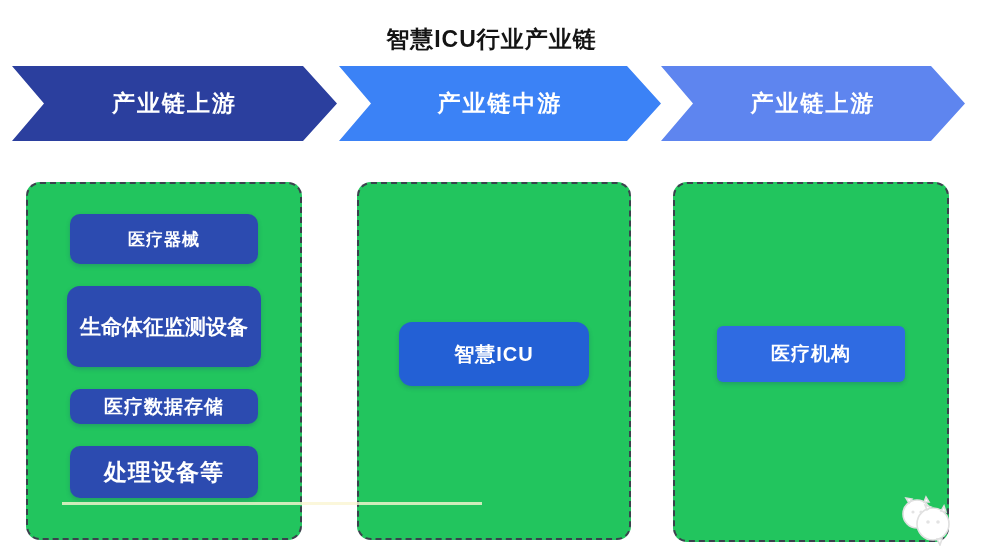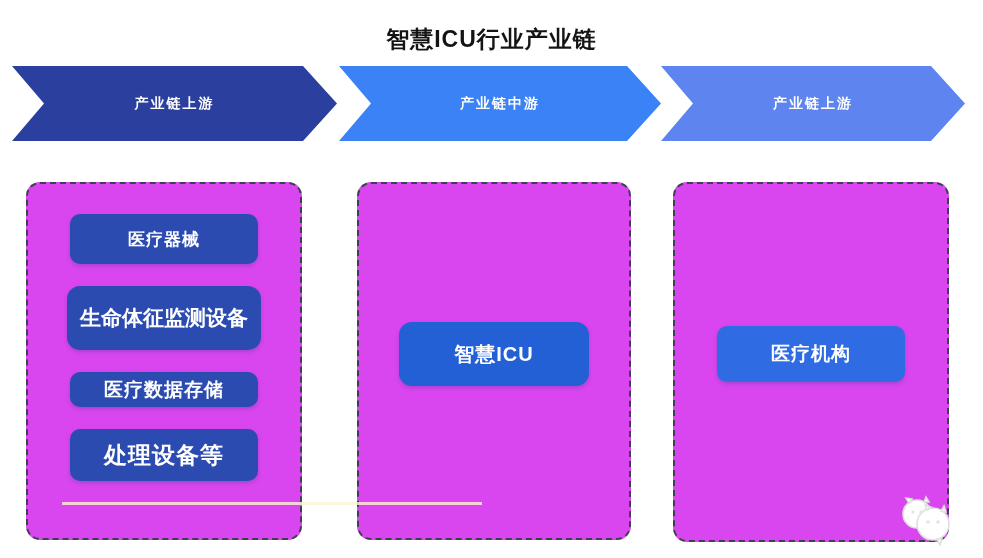--- a/index.html
+++ b/index.html
@@ -31,31 +31,31 @@
     display: flex;
     align-items: center;
     justify-content: center;
     clip-path: polygon(0 0, calc(100% - 34px) 0, 100% 50%, calc(100% - 34px) 100%, 0 100%, 32px 50%);
   }
   .arrow-1 { left: 12px;  width: 325px; }
   .arrow-2 { left: 339px; width: 322px; }
   .arrow-3 { left: 661px; width: 304px; }
   .arrow .lbl {
     color: #ffffff;
-    font-size: 14px;
+    font-size: 23px;
     font-weight: 700;
     letter-spacing: 2px;
   }
   
   .group-box {
     position: absolute;
     top: 182px;
     border: 2px dashed #3b414d;
     border-radius: 14px;
-    background: #d946ef;
+    background: #22c55e;
   }
   .box-1 { left: 26px;  width: 276px; height: 358px; }
   .box-2 { left: 357px; width: 274px; height: 358px; display: flex; align-items: center; justify-content: center; }
   .box-3 { left: 673px; width: 276px; height: 360px; display: flex; align-items: center; justify-content: center; }
   .box-1 {
     display: flex;
     flex-direction: column;
     align-items: center;
     padding-top: 30px;
     gap: 22px;
@@ -65,21 +65,21 @@
     display: flex;
     align-items: center;
     justify-content: center;
     color: #ffffff;
     font-weight: 700;
     border-radius: 10px;
     box-shadow: 0 2px 4px rgba(30, 50, 120, 0.25);
     letter-spacing: 1px;
   }
   .chip-u1 { width: 188px; height: 50px; font-size: 17px; }
-  .chip-u2 { width: 194px; height: 64px; font-size: 21px; border-radius: 13px; letter-spacing: 0; }
+  .chip-u2 { width: 194px; height: 81px; font-size: 21px; border-radius: 13px; letter-spacing: 0; }
   .chip-u3 { width: 188px; height: 35px; font-size: 19px; }
   .chip-u4 { width: 188px; height: 52px; font-size: 23px; }
   .chip-mid  { width: 190px; height: 64px; font-size: 20px; border-radius: 13px; margin-top: -14px; }
   .chip-down { width: 188px; height: 56px; font-size: 19px; margin-top: -16px; }
   
   .artifact-line {
     position: absolute;
     left: 62px;
     top: 502px;
     width: 420px;
@@ -129,21 +129,21 @@
     <div class="chip chip-u2" style="background: rgb(44, 75, 176);">生命体征监测设备</div>
     <div class="chip chip-u3" style="background: rgb(44, 75, 176);">医疗数据存储</div>
     <div class="chip chip-u4" style="background: rgb(44, 75, 176);">处理设备等</div>
   </div>
 
   <div class="group-box box-2">
     <div class="chip chip-mid" style="background: rgb(35, 96, 213);">智慧ICU</div>
   </div>
 
   <div class="group-box box-3">
-    <div class="chip chip-down" style="background: rgb(47, 107, 226);">医疗机构</div>
+    <div class="chip chip-down" style="background: rgb(47, 107, 226); border-radius: 6px;">医疗机构</div>
   </div>
 
   <div class="artifact-line"></div>
 
   <div class="watermark">
     <span>
       <svg width="60" height="52" viewBox="0 0 60 52">
         <g fill="#ffffff" stroke="#e0e0e0" stroke-width="1.6">
           <circle cx="20" cy="20" r="14"></circle>
           <path d="M12 9 l-3 -5 l6 1 z"></path>

